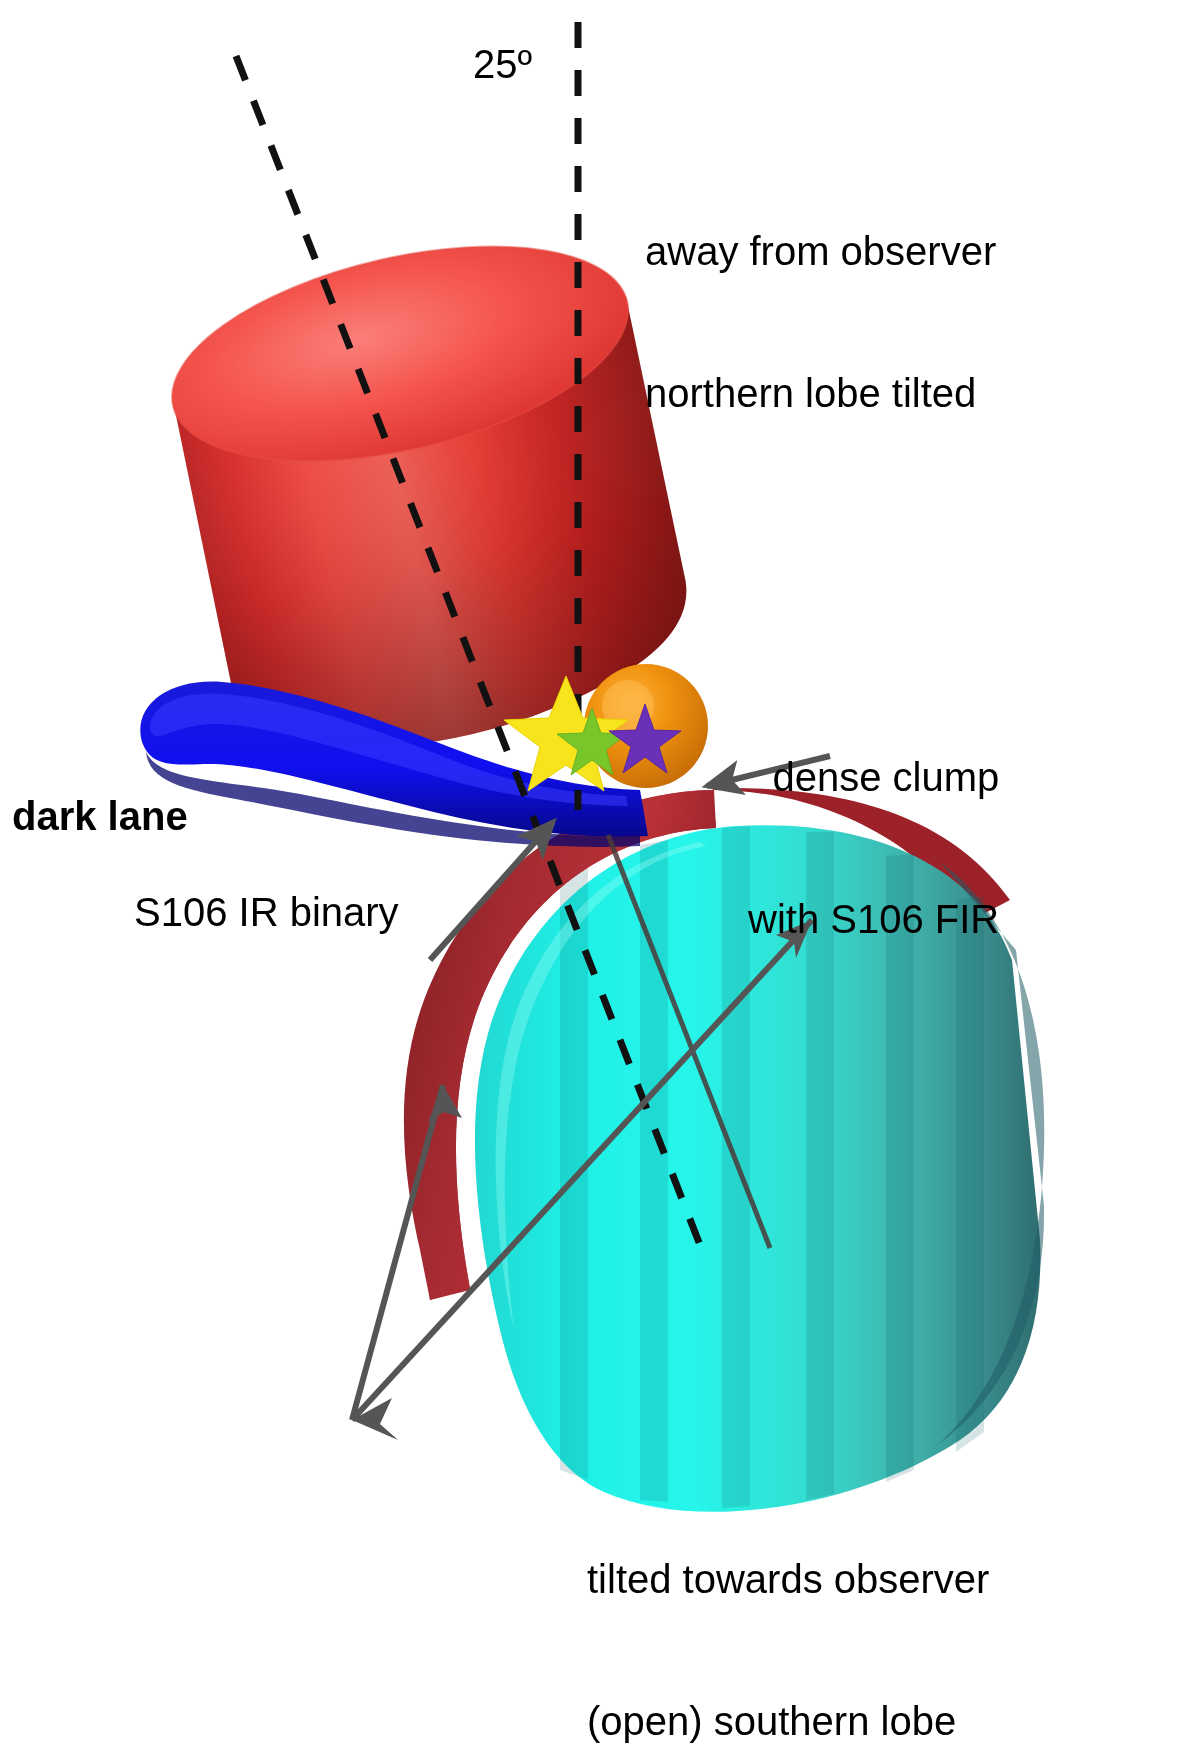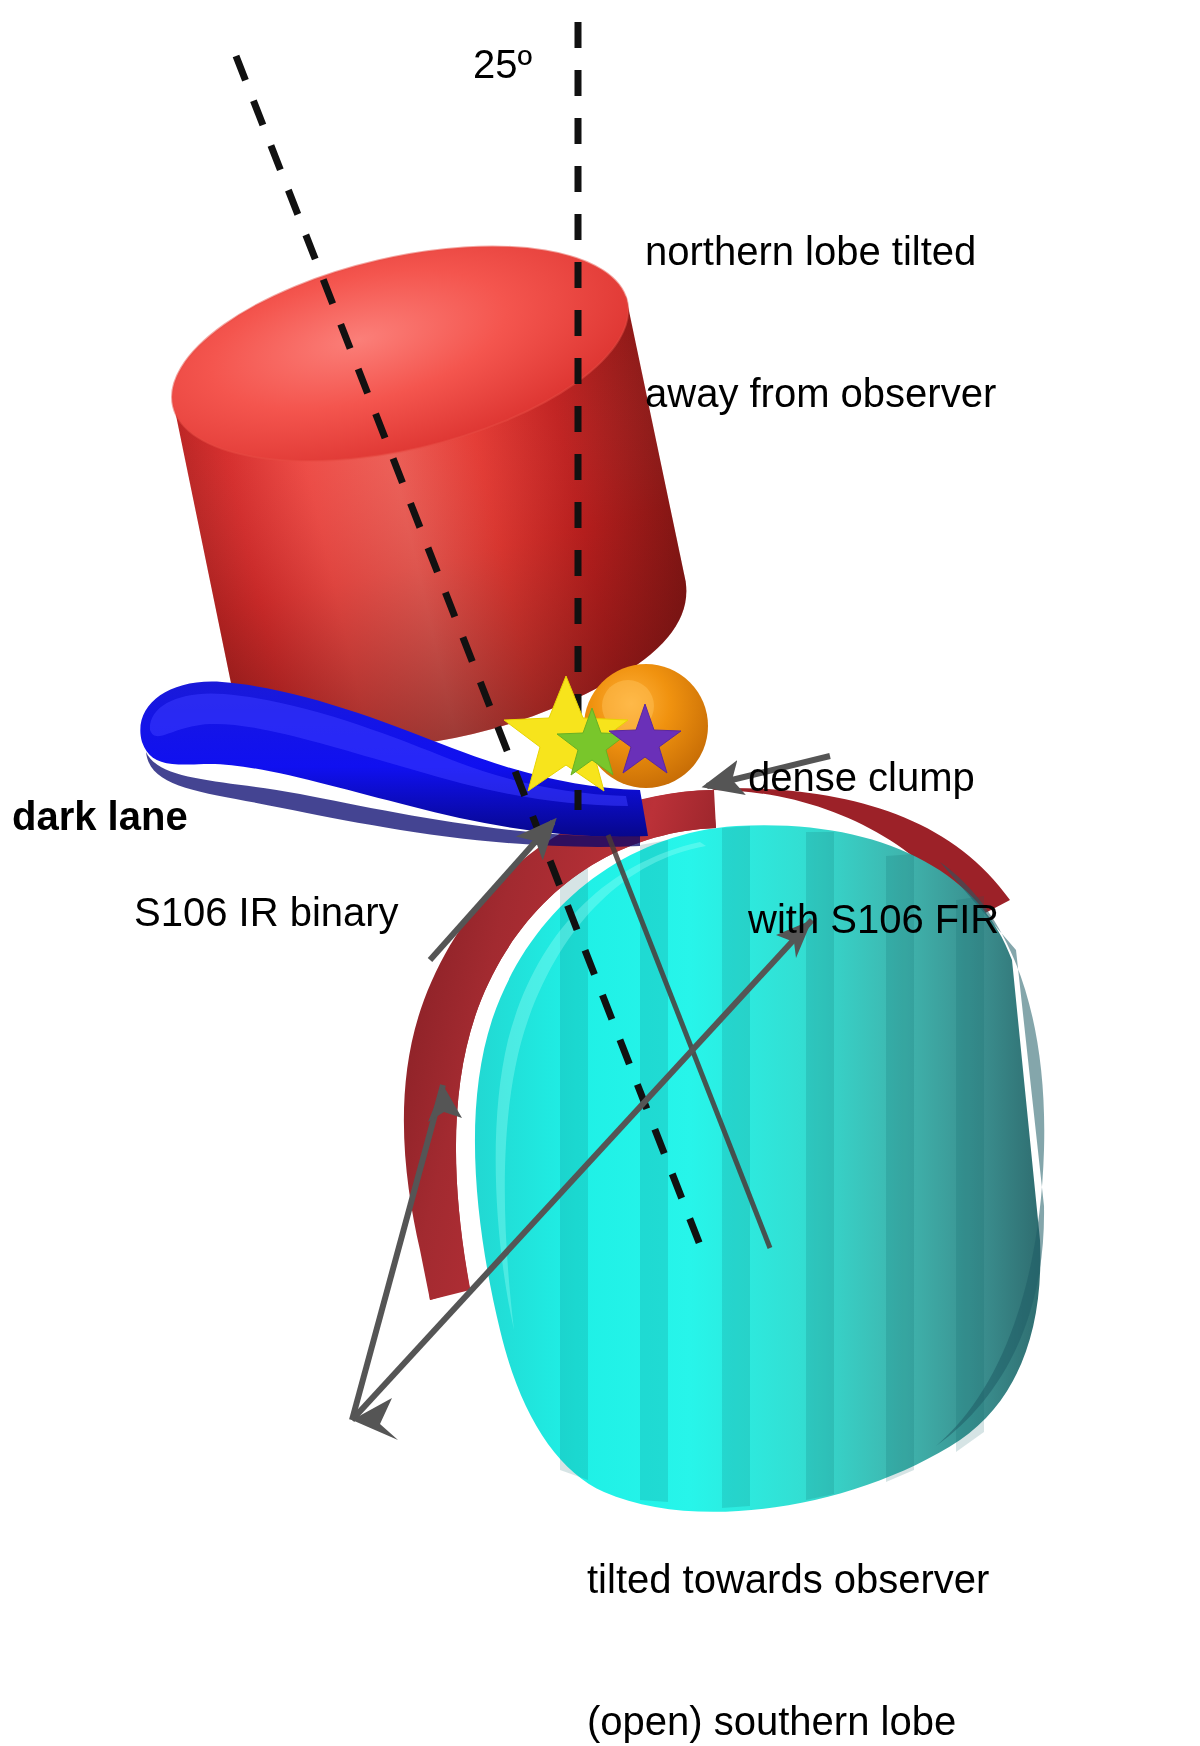--- a/index.html
+++ b/index.html
@@ -4,21 +4,21 @@
 <style>
   html,body{margin:0;padding:0;background:#fff;}
   body{width:1200px;height:1746px;position:relative;overflow:hidden;
        font-family:"Liberation Sans",sans-serif;color:#000;}
   #stage{position:absolute;inset:0;width:1200px;height:1552px;}
   svg#scene{position:absolute;left:0;top:0;width:1200px;height:1746px;}
   .lbl{position:absolute;white-space:pre;line-height:1.18;
        font-family:"Liberation Sans",sans-serif;color:#000;}
   .lbl-angle{font-size:40px;left:473px;top:41px;}
   .lbl-north{font-size:40px;left:645px;top:134px;}
-  .lbl-clump{font-size:40px;left:748px;top:660px;}
+  .lbl-clump{font-size:40px;left:748px;top:660px;text-align:right;}
   .lbl-dark{font-size:40px;left:12px;top:793px;font-weight:bold;}
   .lbl-binary{font-size:40px;left:134px;top:862px;margin-top:27px;}
   .lbl-limb{font-size:40px;left:158px;top:1308px;}
   .lbl-south{font-size:40px;left:587px;top:1462px;}
   .lbl b{font-weight:normal;display:block;}
 </style>
 </head>
 <body>
 
 <div id="stage">
@@ -194,22 +194,22 @@
   <line x1="352" y1="1420" x2="812" y2="920" stroke="#555555" stroke-width="6"></line>
   <path d="M 352 1420 L 392 1398 L 380 1424 L 398 1440 Z" fill="#555555"></path>
 
   <path d="M 443 1085 L 428 1122 L 444 1112 L 462 1118 Z" fill="#555555"></path>
   <path d="M 812 920 L 776 935 L 794 942 L 796 958 Z" fill="#555555"></path>
 </svg>
 
 <div class="lbl lbl-angle">25º</div>
 
 <div class="lbl lbl-north">
+  <b>away from observer</b>
   <b>northern lobe tilted</b>
-  <b>away from observer</b>
 </div>
 
 <div class="lbl lbl-clump">
   <b>dense clump</b>
   <b>with S106 FIR</b>
 </div>
 
 <div class="lbl lbl-dark">dark lane</div>
 
 <div class="lbl lbl-binary">S106 IR binary</div>

